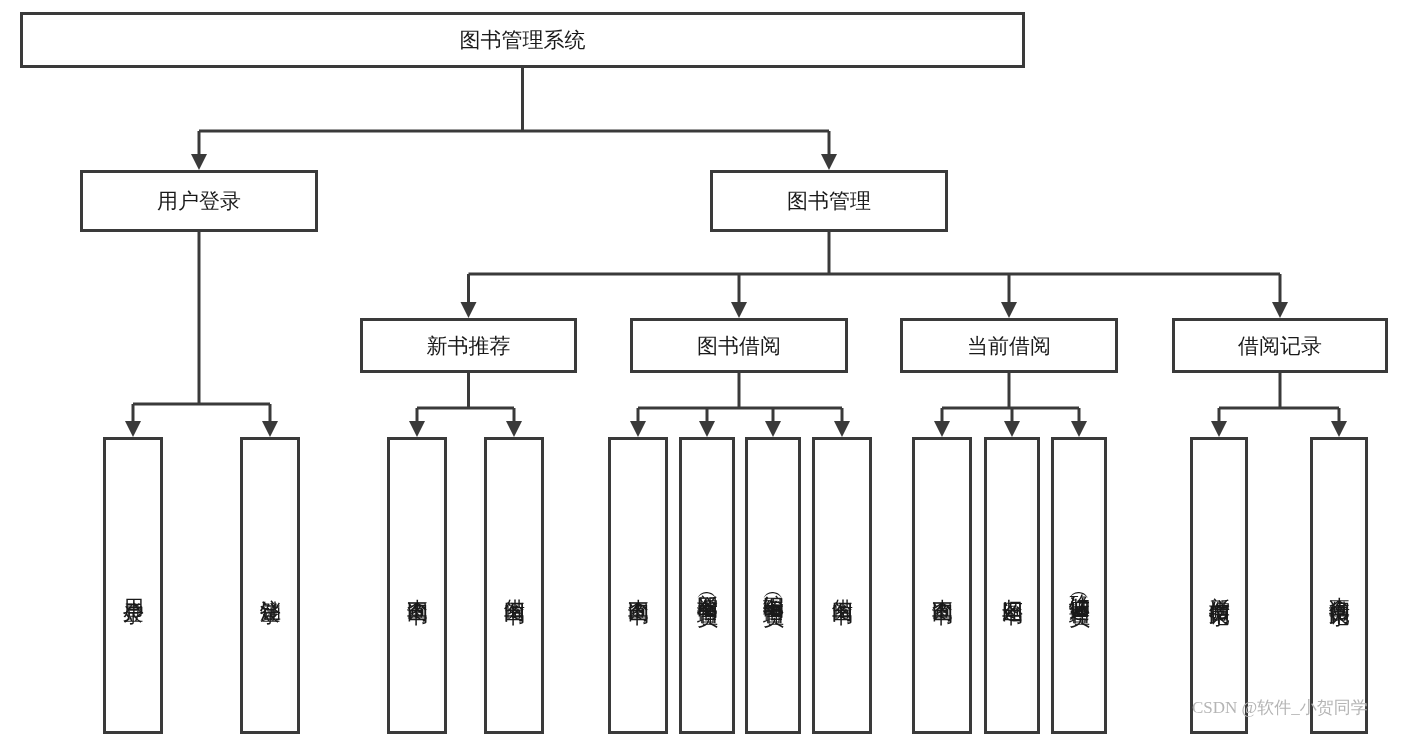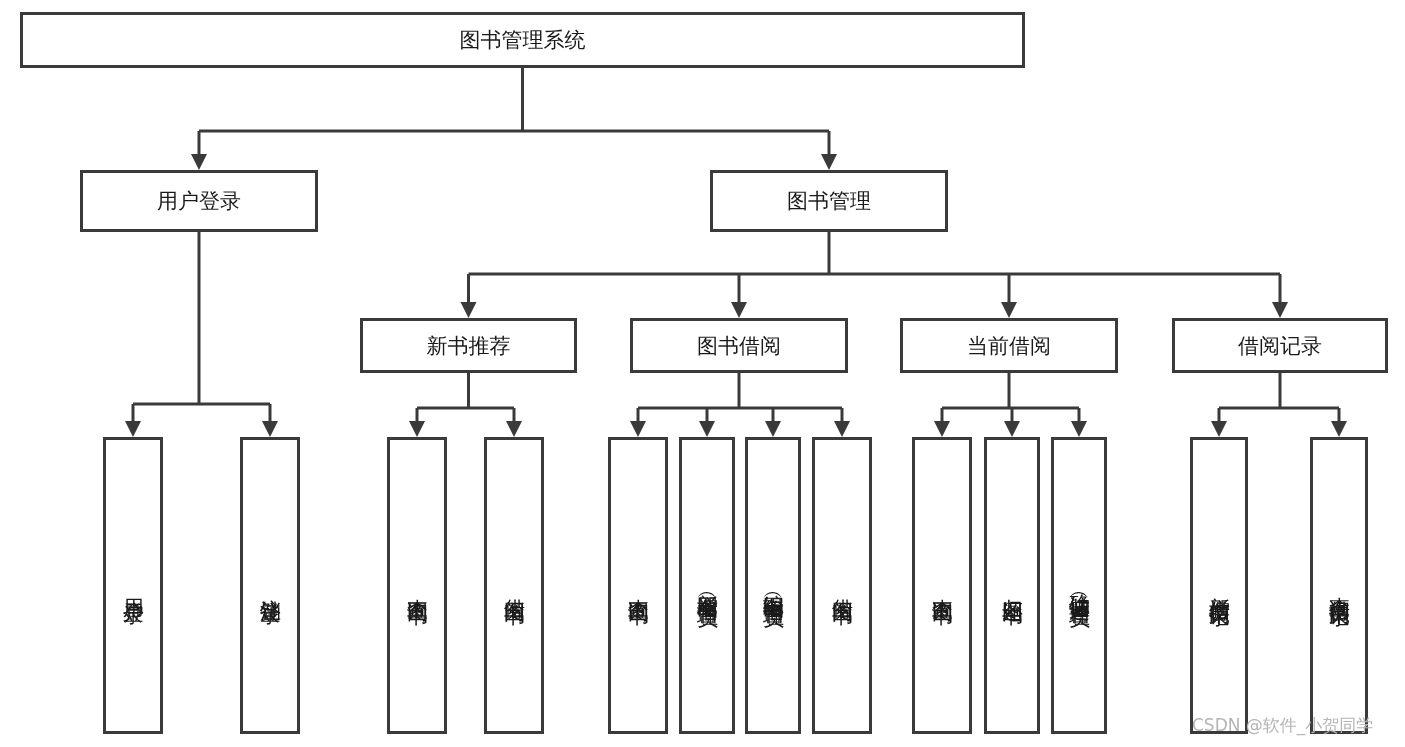--- a/index.html
+++ b/index.html
@@ -177,15 +177,15 @@
       <div class="node-label-v" style="left: 679px; width: 56px; top: 447px; height: 277px; display: flex; align-items: center; justify-content: center;">新增图书（管理员）</div>
       <div class="node-label-v" style="left: 745px; width: 56px; top: 447px; height: 277px; display: flex; align-items: center; justify-content: center;">编辑图书（管理员）</div>
       <div class="node-label-v" style="left: 812px; width: 60px; top: 447px; height: 277px; display: flex; align-items: center; justify-content: center;">借阅图书</div>
       <div class="node-label-v" style="left: 912px; width: 60px; top: 447px; height: 277px; display: flex; align-items: center; justify-content: center;">查询图书</div>
       <div class="node-label-v" style="left: 984px; width: 56px; top: 447px; height: 277px; display: flex; align-items: center; justify-content: center;">归还图书</div>
       <div class="node-label-v" style="left: 1051px; width: 56px; top: 447px; height: 277px; display: flex; align-items: center; justify-content: center;">确认归还（管理员）</div>
       <div class="node-label-v" style="left: 1190px; width: 58px; top: 447px; height: 277px; display: flex; align-items: center; justify-content: center;">新增借阅记录</div>
       <div class="node-label-v" style="left: 1310px; width: 58px; top: 447px; height: 277px; display: flex; align-items: center; justify-content: center;">查询借阅记录</div>
     </div>
 
-  <div class="watermark" style="left: 1192px; top: 714px;">CSDN @软件_小贺同学</div>
+  <div class="watermark" style="left: 1192px; top: 696px; font-family: Liberation Serif, serif;">CSDN @软件_小贺同学</div>
 
 </div>
 
 </body></html>

